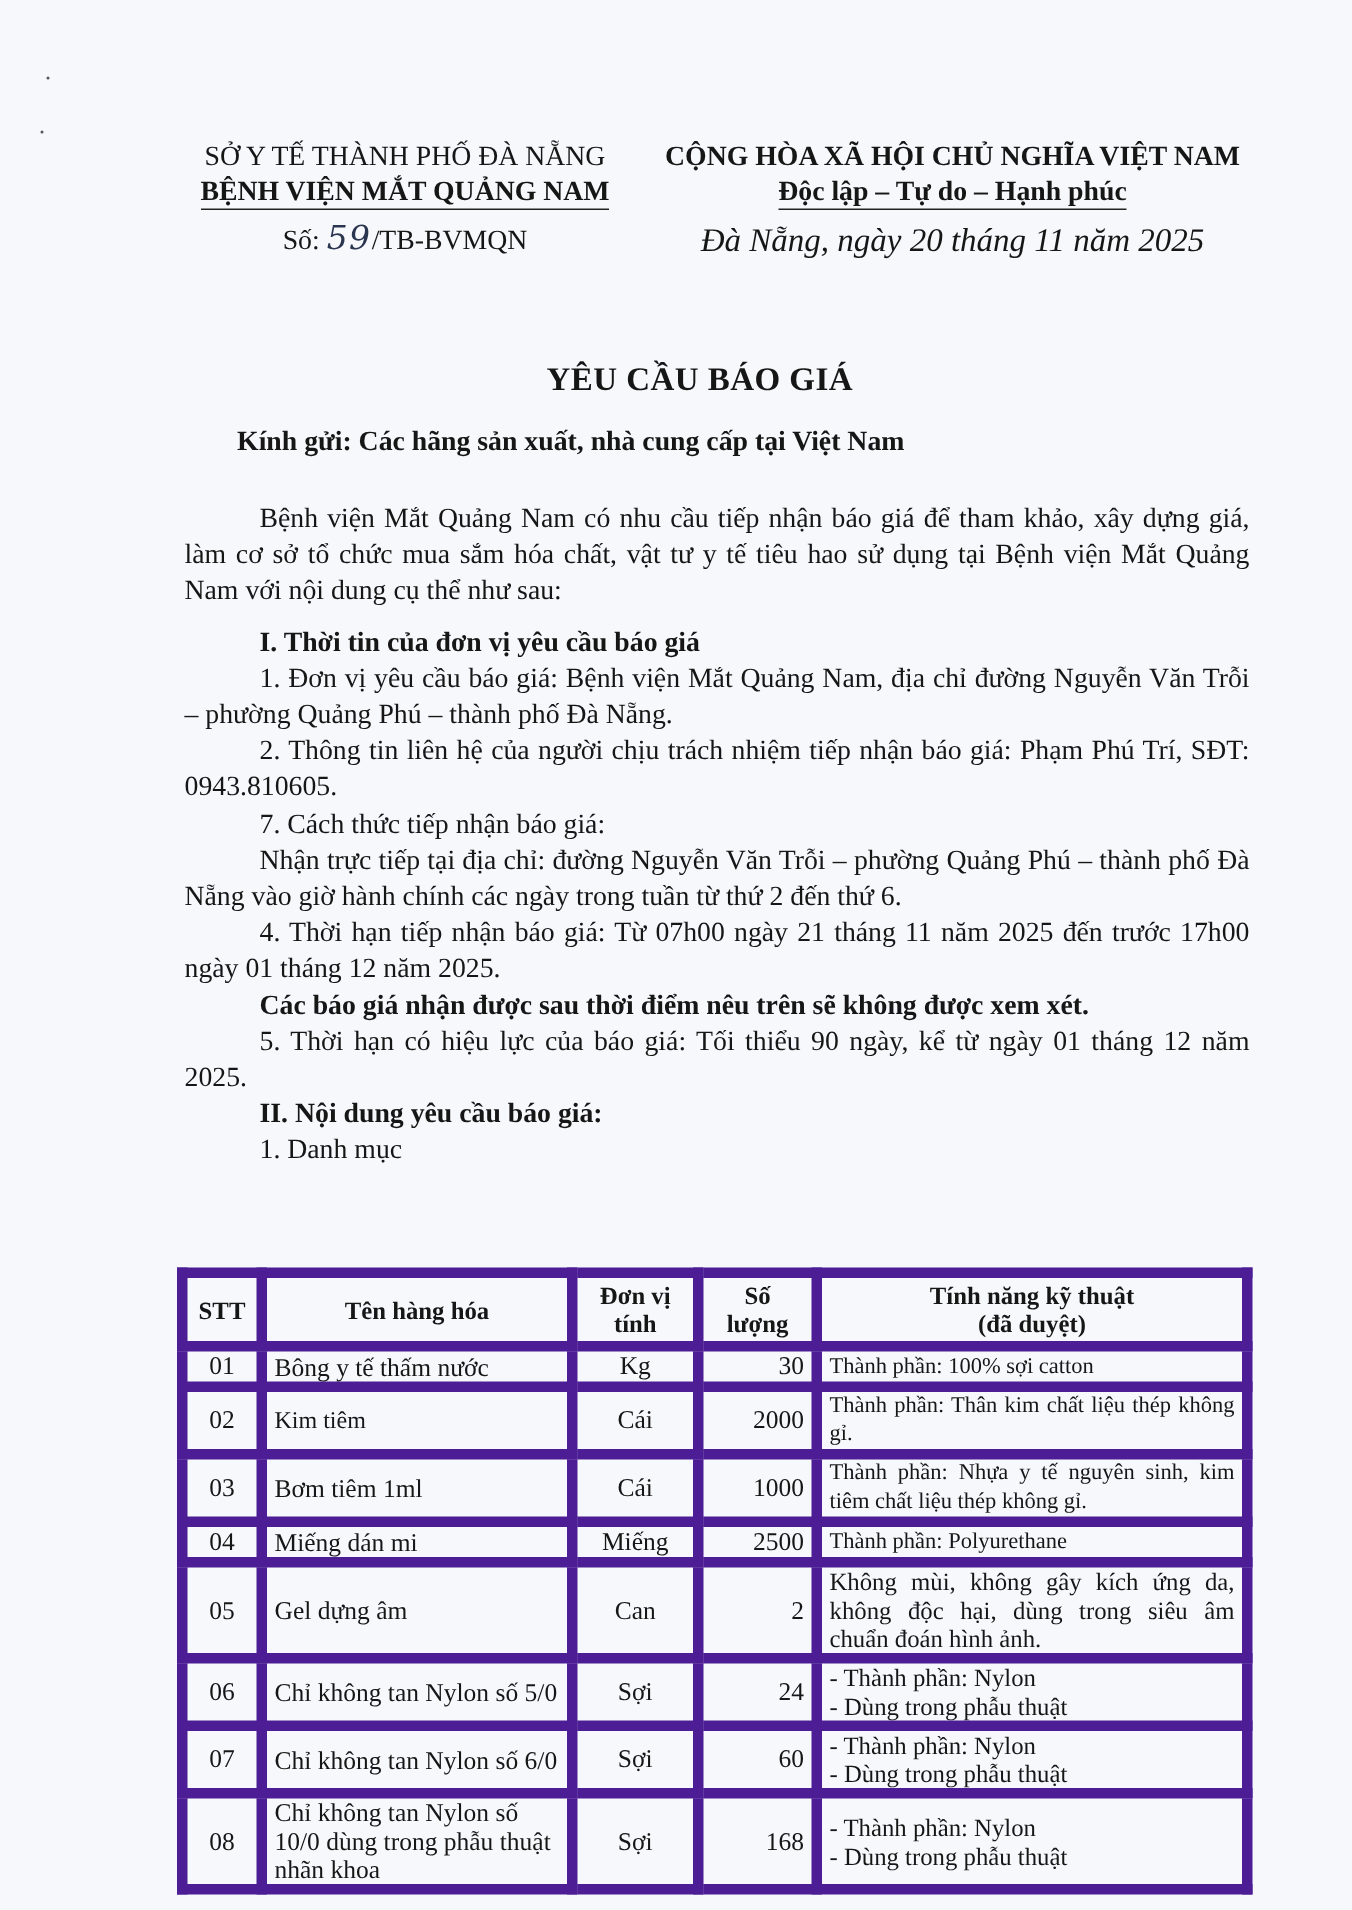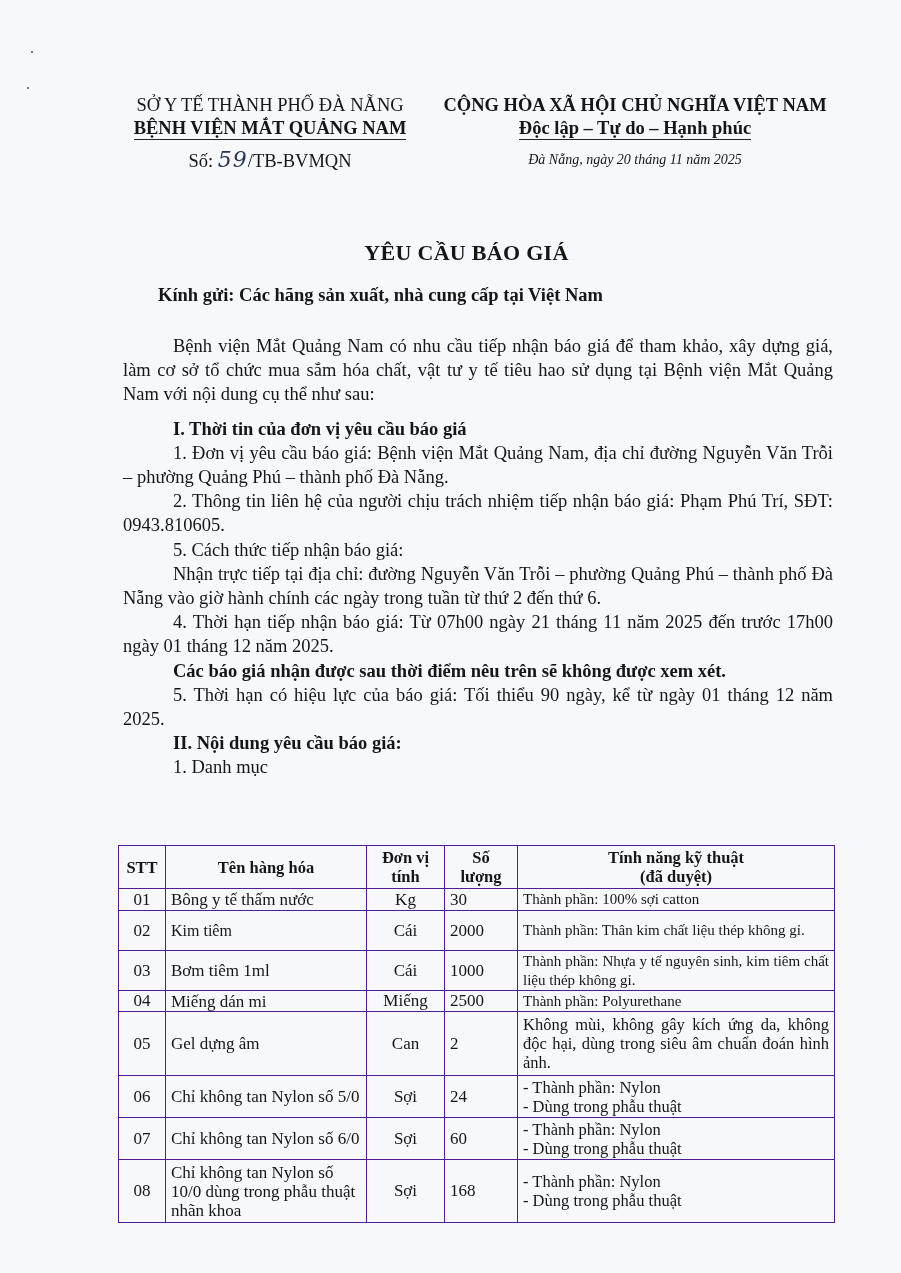--- a/index.html
+++ b/index.html
@@ -9,37 +9,37 @@
     position: relative; overflow: hidden;
   }
   .page { position: absolute; left: 0; top: 0; width: 901px; height: 1273px; }
   .hdr-left { position: absolute; left: 120px; top: 94px; width: 300px; text-align: center; }
   .hdr-right { position: absolute; left: 425px; top: 94px; width: 420px; text-align: center; }
   .hdr-line { font-size: 18.5px; line-height: 23px; white-space: nowrap; }
   .bold { font-weight: bold; }
   .uline { display: inline-block; border-bottom: 1.3px solid #222; line-height: 21px; }
   .so-line { font-size: 18.5px; line-height: 24px; margin-top: 8px; white-space: nowrap; }
   .hand { font-family: "DejaVu Serif", serif; font-style: italic; color: #2a3550; font-size: 22px; letter-spacing: 1px; }
-  .date-line { font-size: 14px; line-height: 24px; margin-top: 8px; font-style: italic; white-space: nowrap; }
+  .date-line { font-size: 22px; line-height: 24px; margin-top: 8px; font-style: italic; white-space: nowrap; }
 
   .title { position: absolute; left: 16px; width: 901px; top: 240px; text-align: center; font-size: 22px; font-weight: bold; letter-spacing: 0.3px; }
   .recipient { position: absolute; left: 0; width: 761px; top: 285px; text-align: center; font-size: 18.5px; font-weight: bold; }
 
   .body { position: absolute; left: 123px; top: 334px; width: 710px; font-size: 18.5px; line-height: 24.2px; }
   .p { text-indent: 50px; text-align: justify; margin: 0; }
   .gap { height: 10px; }
   .sec { text-indent: 50px; font-weight: bold; margin: 0; }
 
   table.items { position: absolute; left: 118px; top: 845px; width: 717px; border-collapse: collapse; font-size: 16px; }
-  table.items td, table.items th { border: 1px solid #4c1d95; padding: 0 5px; vertical-align: middle; }
+  table.items td, table.items th { border: 7px solid #4c1d95; padding: 0 5px; vertical-align: middle; }
   table.items th { font-weight: bold; font-size: 16.5px; line-height: 19px; text-align: center; padding-top: 2px; padding-bottom: 2px; }
   .c-stt { width: 36px; text-align: center; }
   .c-name { width: 190px; text-align: left; line-height: 19px; }
   .c-unit { width: 67px; text-align: center; }
-  .c-qty { width: 62px; text-align: left; }
+  .c-qty { width: 62px; text-align: right; }
   .c-spec { text-align: left; line-height: 19px; font-size: 15px; }
   .c-spec.big { font-size: 16.5px; text-align: justify; }
   .c-name.big, .c-stt, .c-unit, .c-qty { font-size: 17px; }
   .dot { position: absolute; width: 2px; height: 2px; background: #555; border-radius: 1px; }
 </style>
 </head>
 <body>
 
 <div class="page">
   <span class="dot" style="left:31px;top:51px;"></span>
@@ -62,21 +62,21 @@
 
   <div class="title">YÊU CẦU BÁO GIÁ</div>
   <div class="recipient">Kính gửi: Các hãng sản xuất, nhà cung cấp tại Việt Nam</div>
 
   <div class="body">
     <p class="p">Bệnh viện Mắt Quảng Nam có nhu cầu tiếp nhận báo giá để tham khảo, xây dựng giá, làm cơ sở tổ chức mua sắm hóa chất, vật tư y tế tiêu hao sử dụng tại Bệnh viện Mắt Quảng Nam với nội dung cụ thể như sau:</p>
     <div class="gap"></div>
     <p class="sec">I. Thời tin của đơn vị yêu cầu báo giá</p>
     <p class="p">1. Đơn vị yêu cầu báo giá: Bệnh viện Mắt Quảng Nam, địa chỉ đường Nguyễn Văn Trỗi – phường Quảng Phú – thành phố Đà Nẵng.</p>
     <p class="p">2. Thông tin liên hệ của người chịu trách nhiệm tiếp nhận báo giá: Phạm Phú Trí, SĐT: 0943.810605.</p>
-    <p class="p">5. Cách thức tiếp nhận báo giá:</p>
+    <p class="p">7. Cách thức tiếp nhận báo giá:</p>
     <p class="p">Nhận trực tiếp tại địa chỉ: đường Nguyễn Văn Trỗi – phường Quảng Phú – thành phố Đà Nẵng vào giờ hành chính các ngày trong tuần từ thứ 2 đến thứ 6.</p>
     <p class="p">4. Thời hạn tiếp nhận báo giá: Từ 07h00 ngày 21 tháng 11 năm 2025 đến trước 17h00 ngày 01 tháng 12 năm 2025.</p>
     <p class="sec">Các báo giá nhận được sau thời điểm nêu trên sẽ không được xem xét.</p>
     <p class="p">5. Thời hạn có hiệu lực của báo giá: Tối thiểu 90 ngày, kể từ ngày 01 tháng 12 năm 2025.</p>
     <p class="sec">II. Nội dung yêu cầu báo giá:</p>
     <p class="p">1. Danh mục</p>
   </div>
 
   <table class="items">
     <thead>

